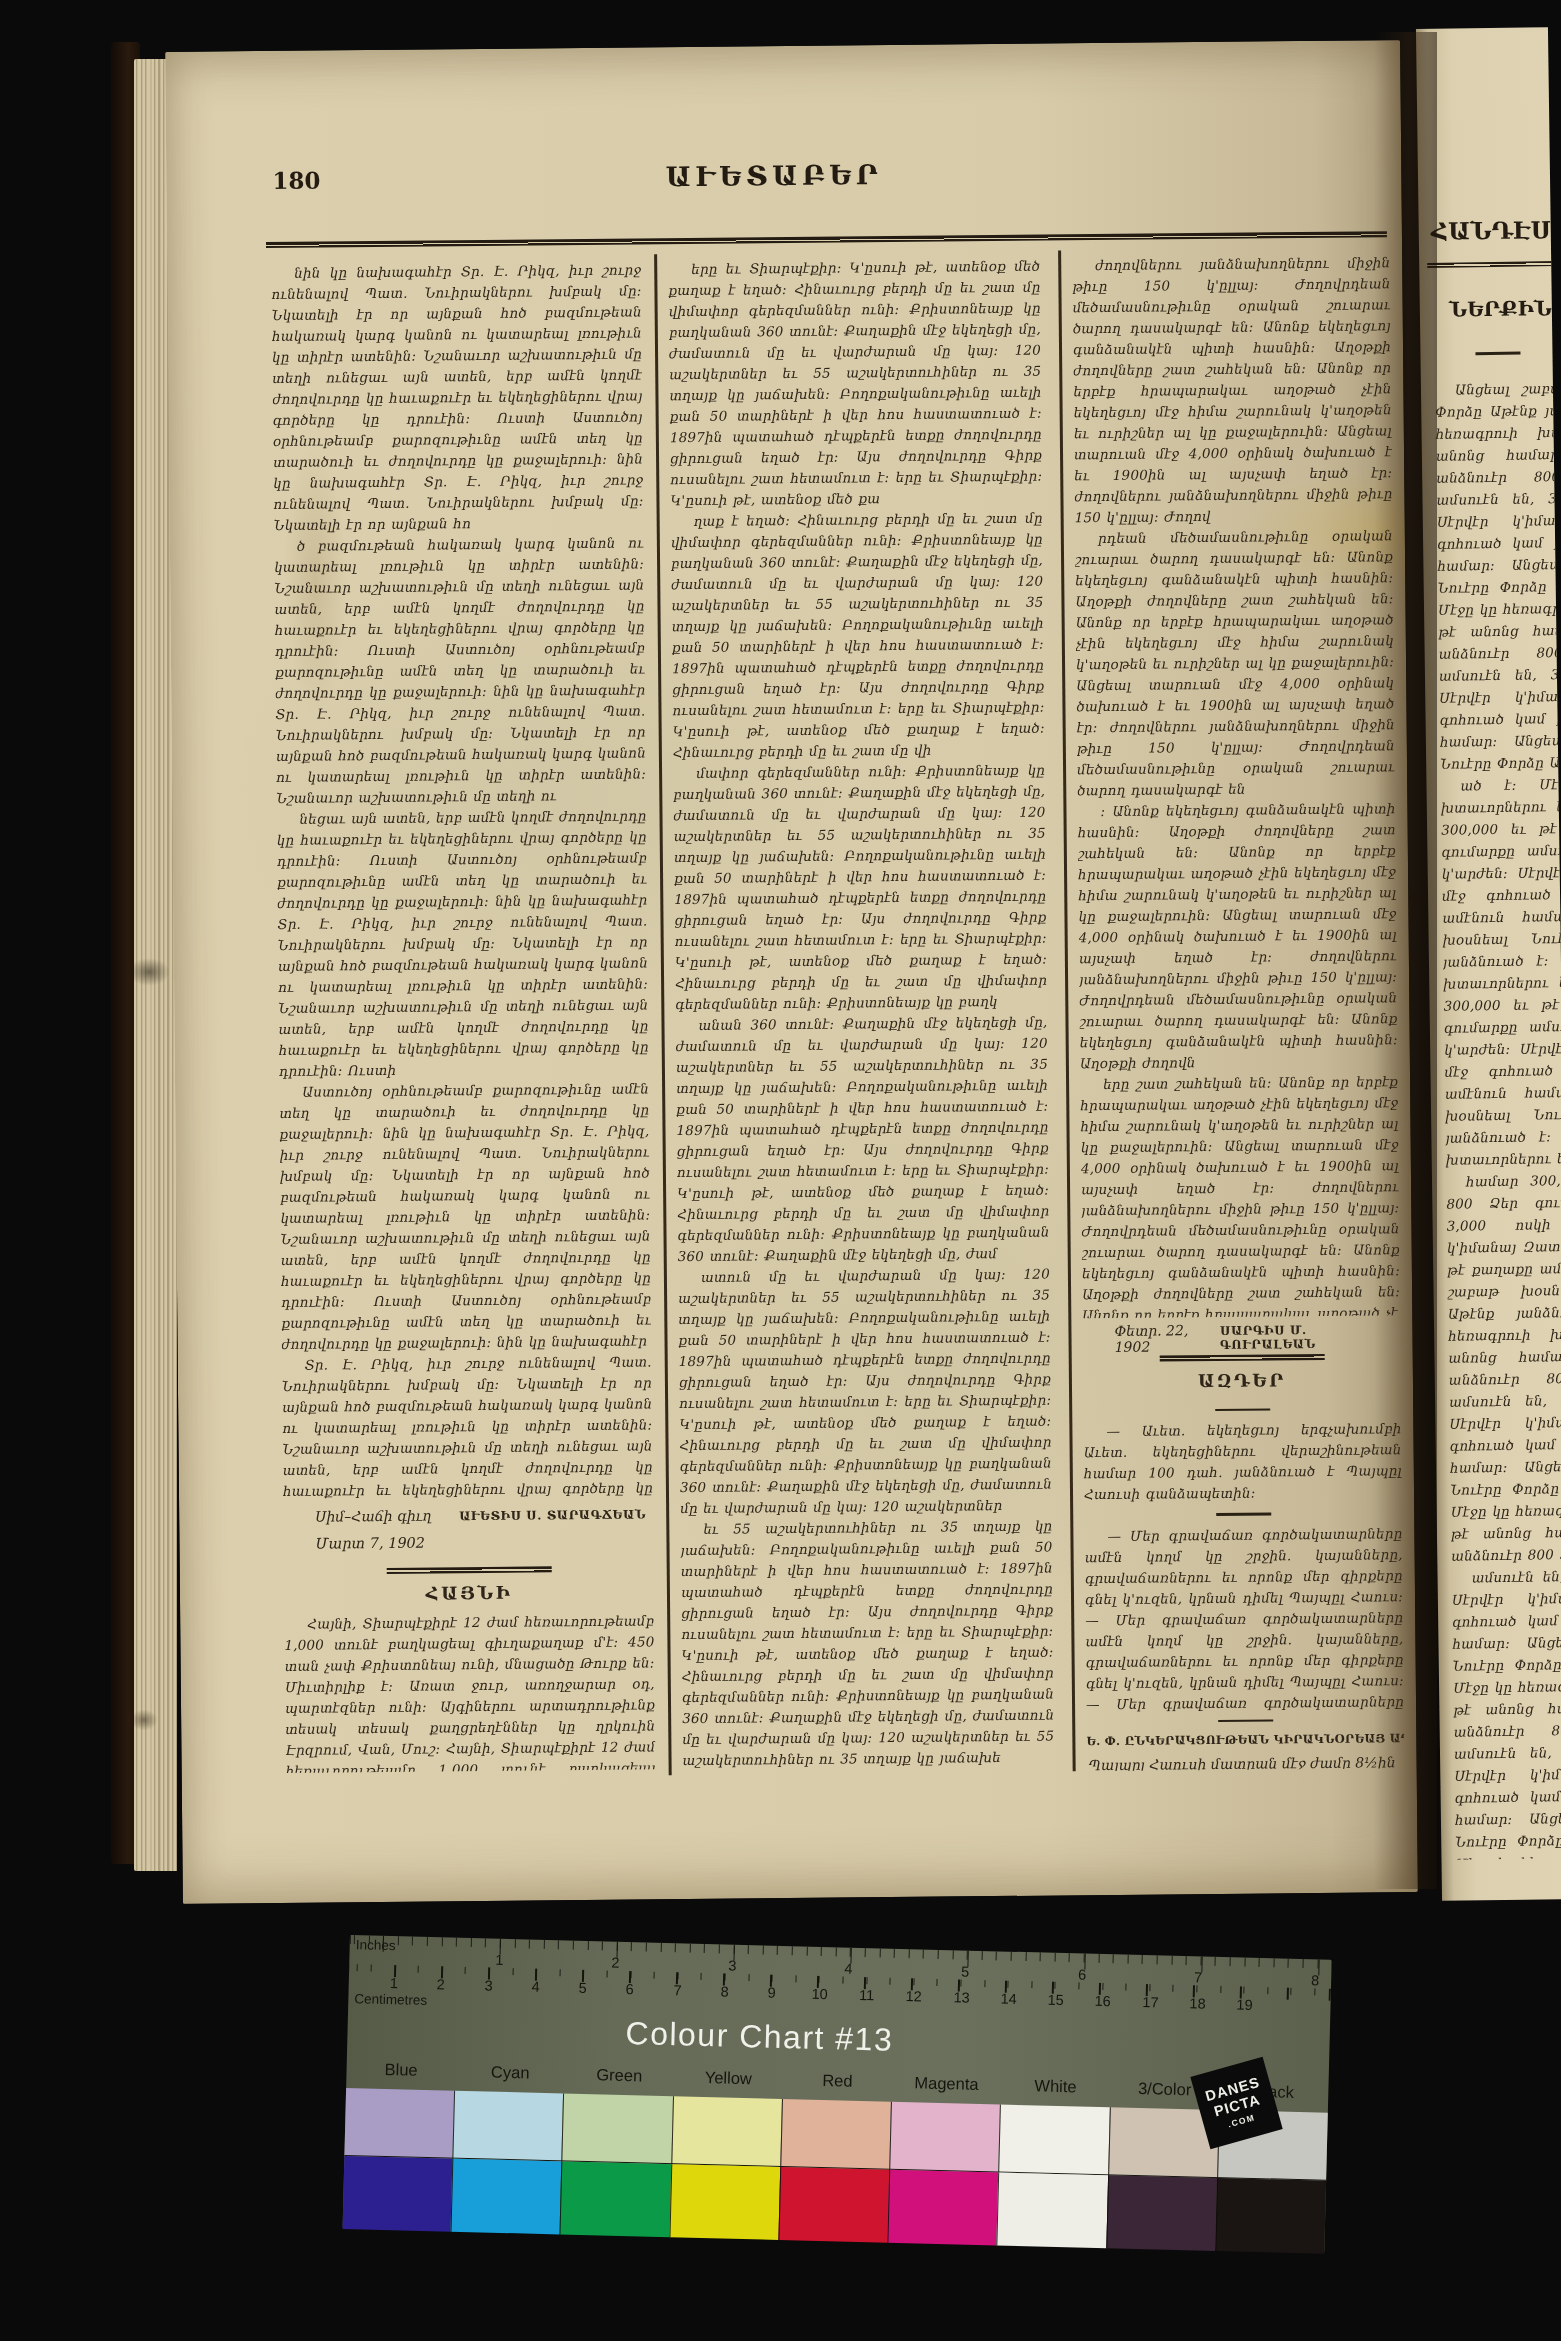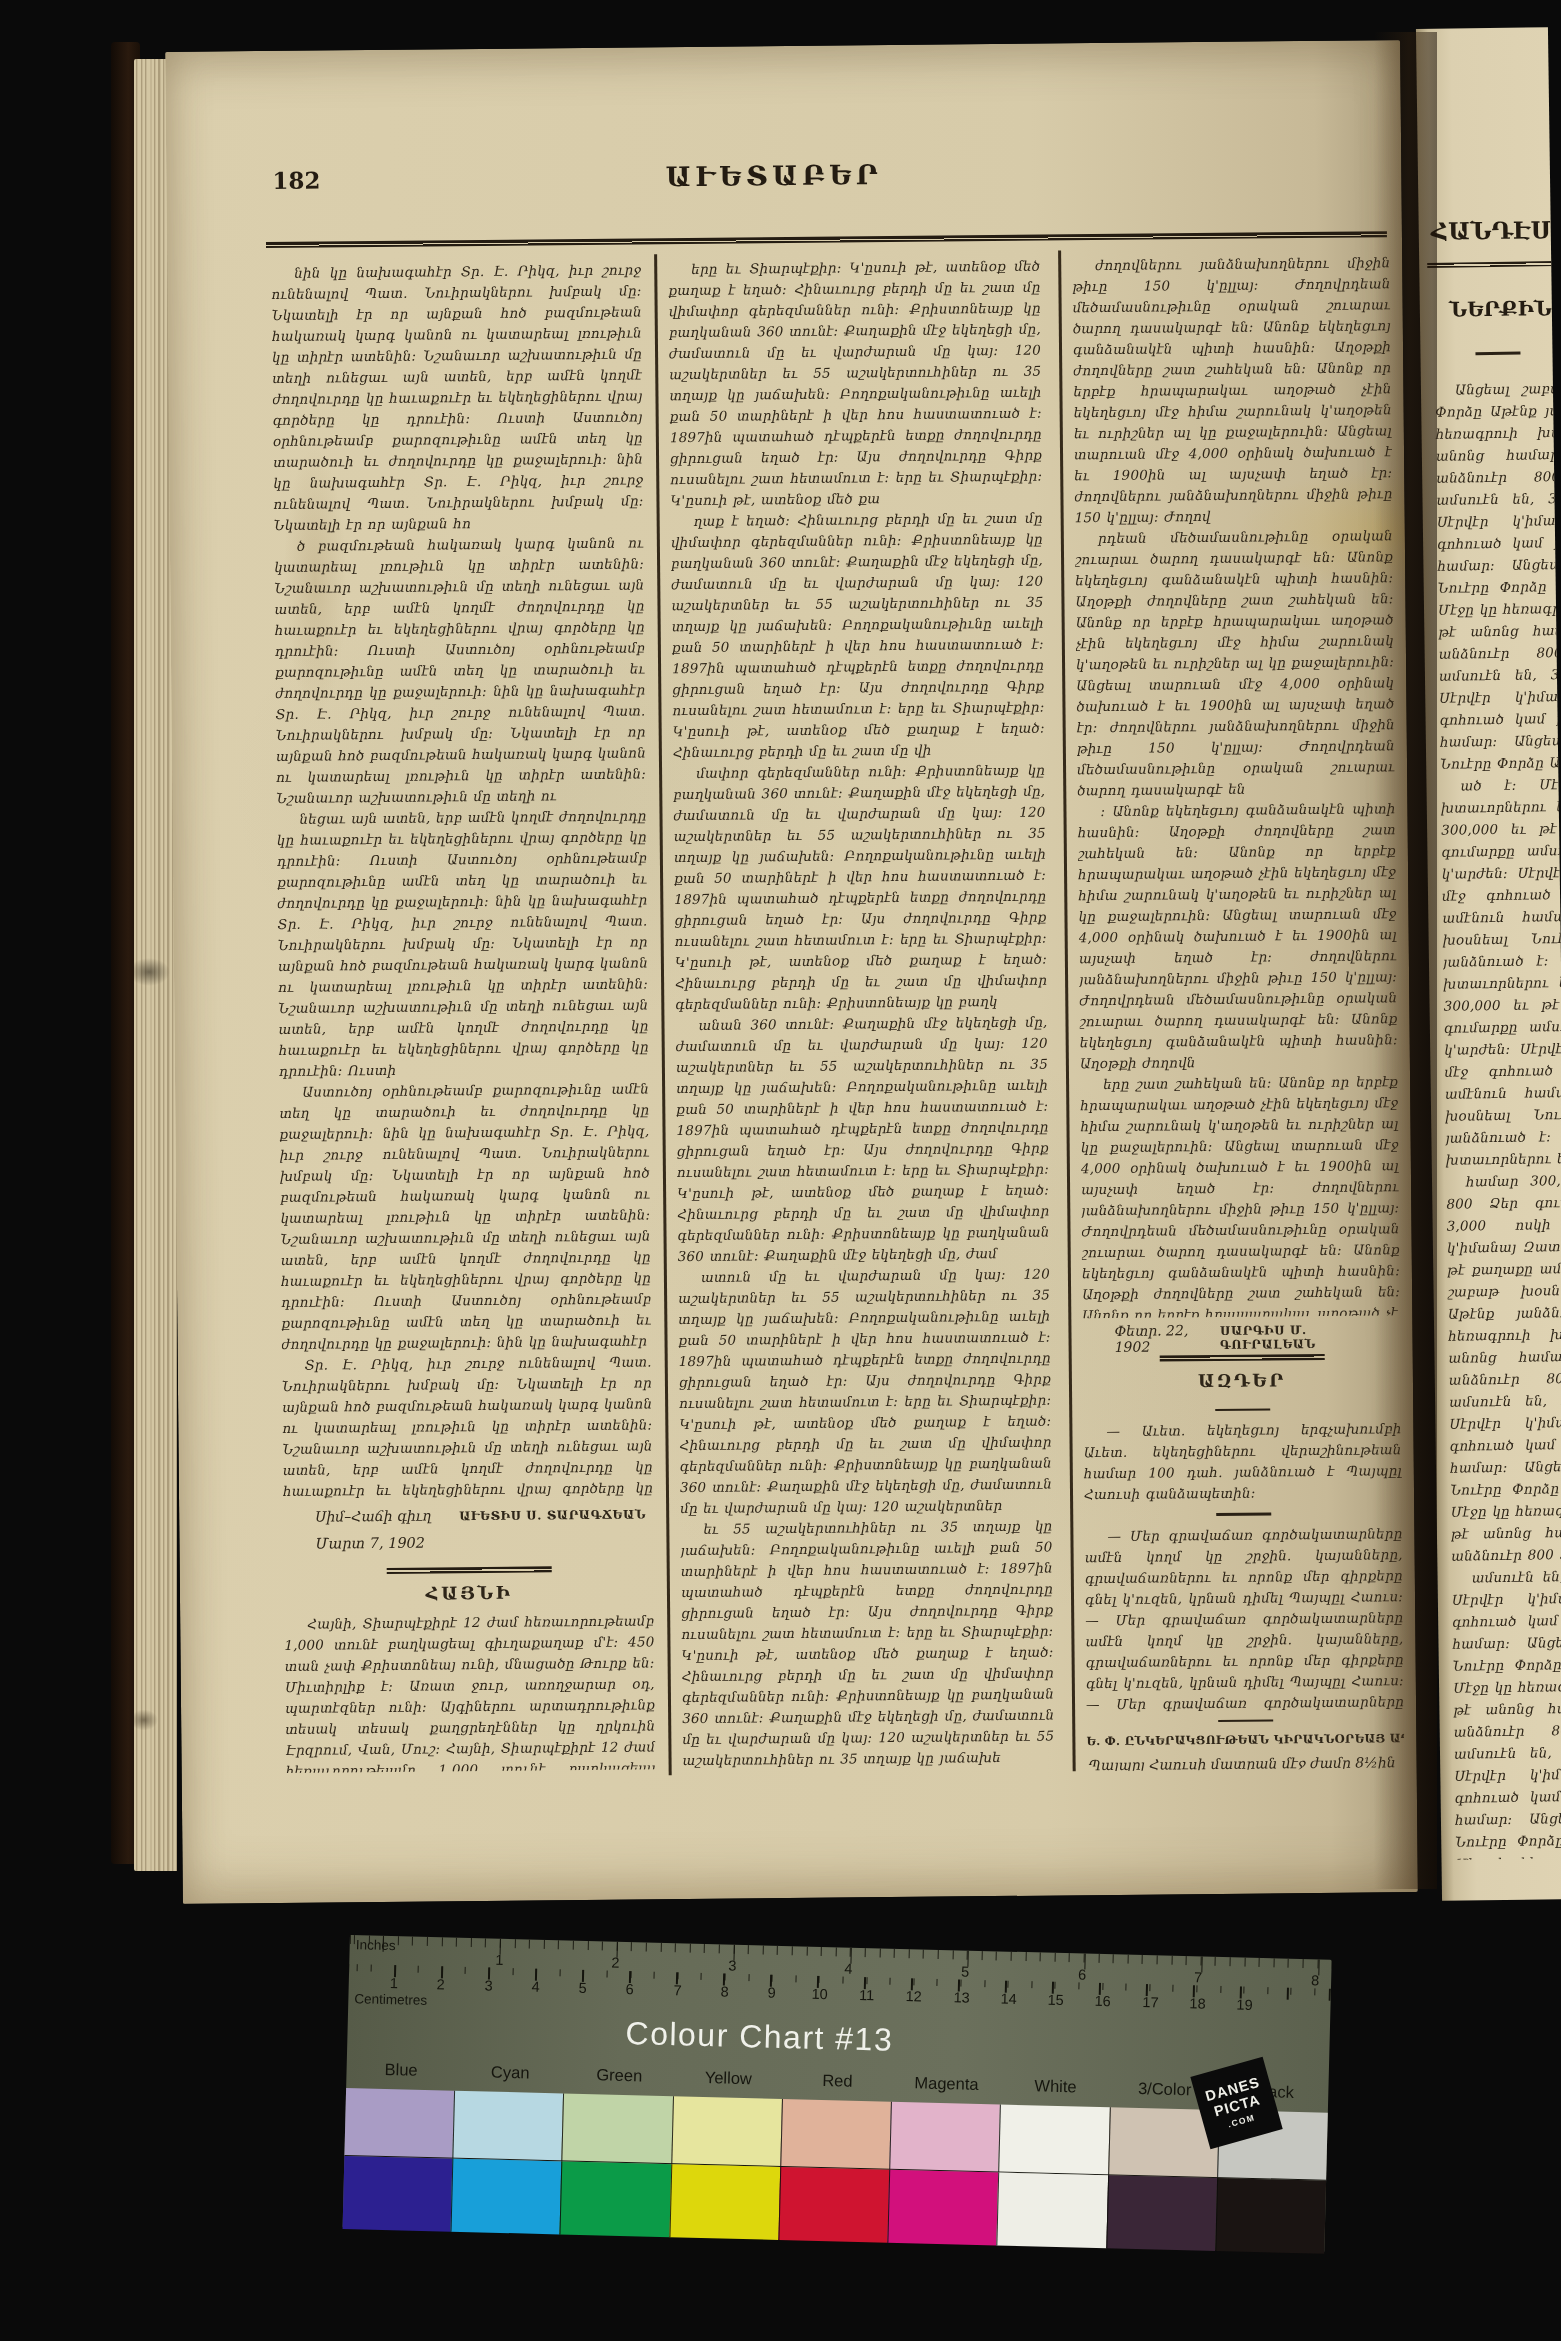--- a/index.html
+++ b/index.html
@@ -100,21 +100,21 @@
 </style>
 </head>
 <body>
 
 <div id="stage">
 
   <div class="cover-edge"></div>
   <div class="page-stack"></div>
 
   <div class="page-left">
-    <div class="pagenum">182</div>
+    <div class="pagenum">180</div>
     <div class="masthead">ԱՒԵՏԱԲԵՐ</div>
     <div class="head-rule"></div>
     <div class="vrule v1"></div>
     <div class="vrule v2"></div>
     <div class="col c1">
         <div class="pfill" style="height: 1241px;">
           <p>նին կը նախագահէր Տր. Է. Րիկզ, իւր շուրջ ունենալով Պատ. Նուիրակներու խմբակ մը։ Նկատելի էր որ այնքան հոծ բազմութեան հակառակ կարգ կանոն ու կատարեալ լռութիւն կը տիրէր ատենին։ Նշանաւոր աշխատութիւն մը տեղի ունեցաւ այն ատեն, երբ ամէն կողմէ ժողովուրդը կը հաւաքուէր եւ եկեղեցիներու վրայ գործերը կը դրուէին։ Ուստի Աստուծոյ օրհնութեամբ քարոզութիւնը ամէն տեղ կը տարածուի եւ ժողովուրդը կը քաջալերուի։ նին կը նախագահէր Տր. Է. Րիկզ, իւր շուրջ ունենալով Պատ. Նուիրակներու խմբակ մը։ Նկատելի էր որ այնքան հո</p>
           <p>ծ բազմութեան հակառակ կարգ կանոն ու կատարեալ լռութիւն կը տիրէր ատենին։ Նշանաւոր աշխատութիւն մը տեղի ունեցաւ այն ատեն, երբ ամէն կողմէ ժողովուրդը կը հաւաքուէր եւ եկեղեցիներու վրայ գործերը կը դրուէին։ Ուստի Աստուծոյ օրհնութեամբ քարոզութիւնը ամէն տեղ կը տարածուի եւ ժողովուրդը կը քաջալերուի։ նին կը նախագահէր Տր. Է. Րիկզ, իւր շուրջ ունենալով Պատ. Նուիրակներու խմբակ մը։ Նկատելի էր որ այնքան հոծ բազմութեան հակառակ կարգ կանոն ու կատարեալ լռութիւն կը տիրէր ատենին։ Նշանաւոր աշխատութիւն մը տեղի ու</p>
           <p>նեցաւ այն ատեն, երբ ամէն կողմէ ժողովուրդը կը հաւաքուէր եւ եկեղեցիներու վրայ գործերը կը դրուէին։ Ուստի Աստուծոյ օրհնութեամբ քարոզութիւնը ամէն տեղ կը տարածուի եւ ժողովուրդը կը քաջալերուի։ նին կը նախագահէր Տր. Է. Րիկզ, իւր շուրջ ունենալով Պատ. Նուիրակներու խմբակ մը։ Նկատելի էր որ այնքան հոծ բազմութեան հակառակ կարգ կանոն ու կատարեալ լռութիւն կը տիրէր ատենին։ Նշանաւոր աշխատութիւն մը տեղի ունեցաւ այն ատեն, երբ ամէն կողմէ ժողովուրդը կը հաւաքուէր եւ եկեղեցիներու վրայ գործերը կը դրուէին։ Ուստի</p>
           <p> Աստուծոյ օրհնութեամբ քարոզութիւնը ամէն տեղ կը տարածուի եւ ժողովուրդը կը քաջալերուի։ նին կը նախագահէր Տր. Է. Րիկզ, իւր շուրջ ունենալով Պատ. Նուիրակներու խմբակ մը։ Նկատելի էր որ այնքան հոծ բազմութեան հակառակ կարգ կանոն ու կատարեալ լռութիւն կը տիրէր ատենին։ Նշանաւոր աշխատութիւն մը տեղի ունեցաւ այն ատեն, երբ ամէն կողմէ ժողովուրդը կը հաւաքուէր եւ եկեղեցիներու վրայ գործերը կը դրուէին։ Ուստի Աստուծոյ օրհնութեամբ քարոզութիւնը ամէն տեղ կը տարածուի եւ ժողովուրդը կը քաջալերուի։ նին կը նախագահէր</p>

